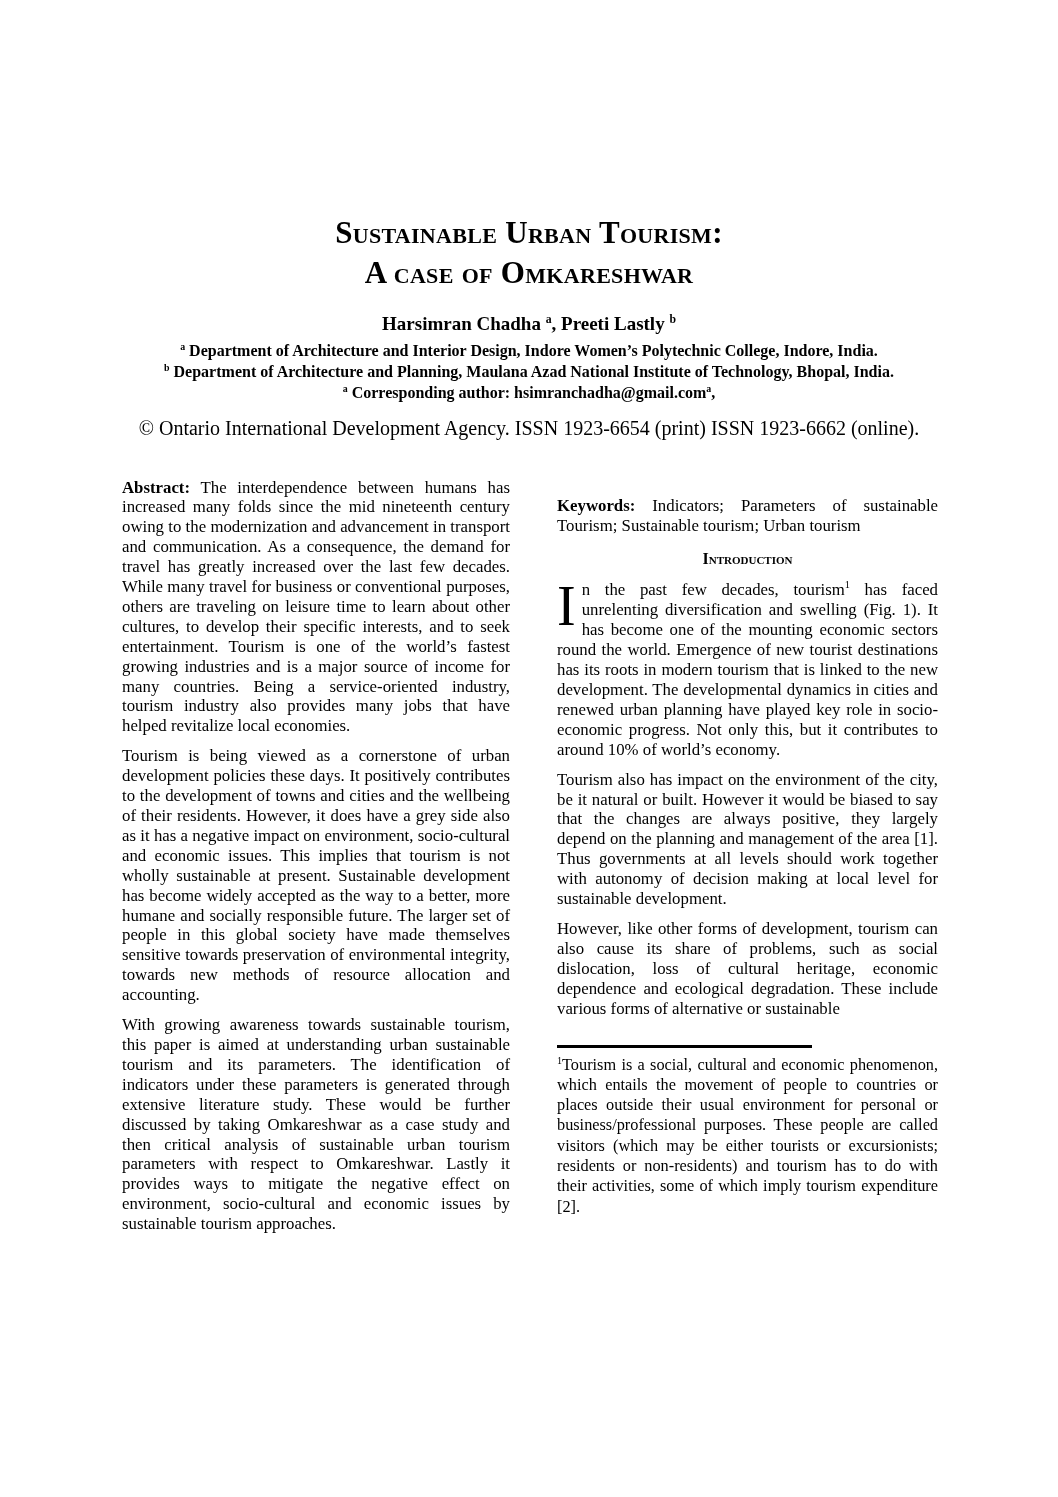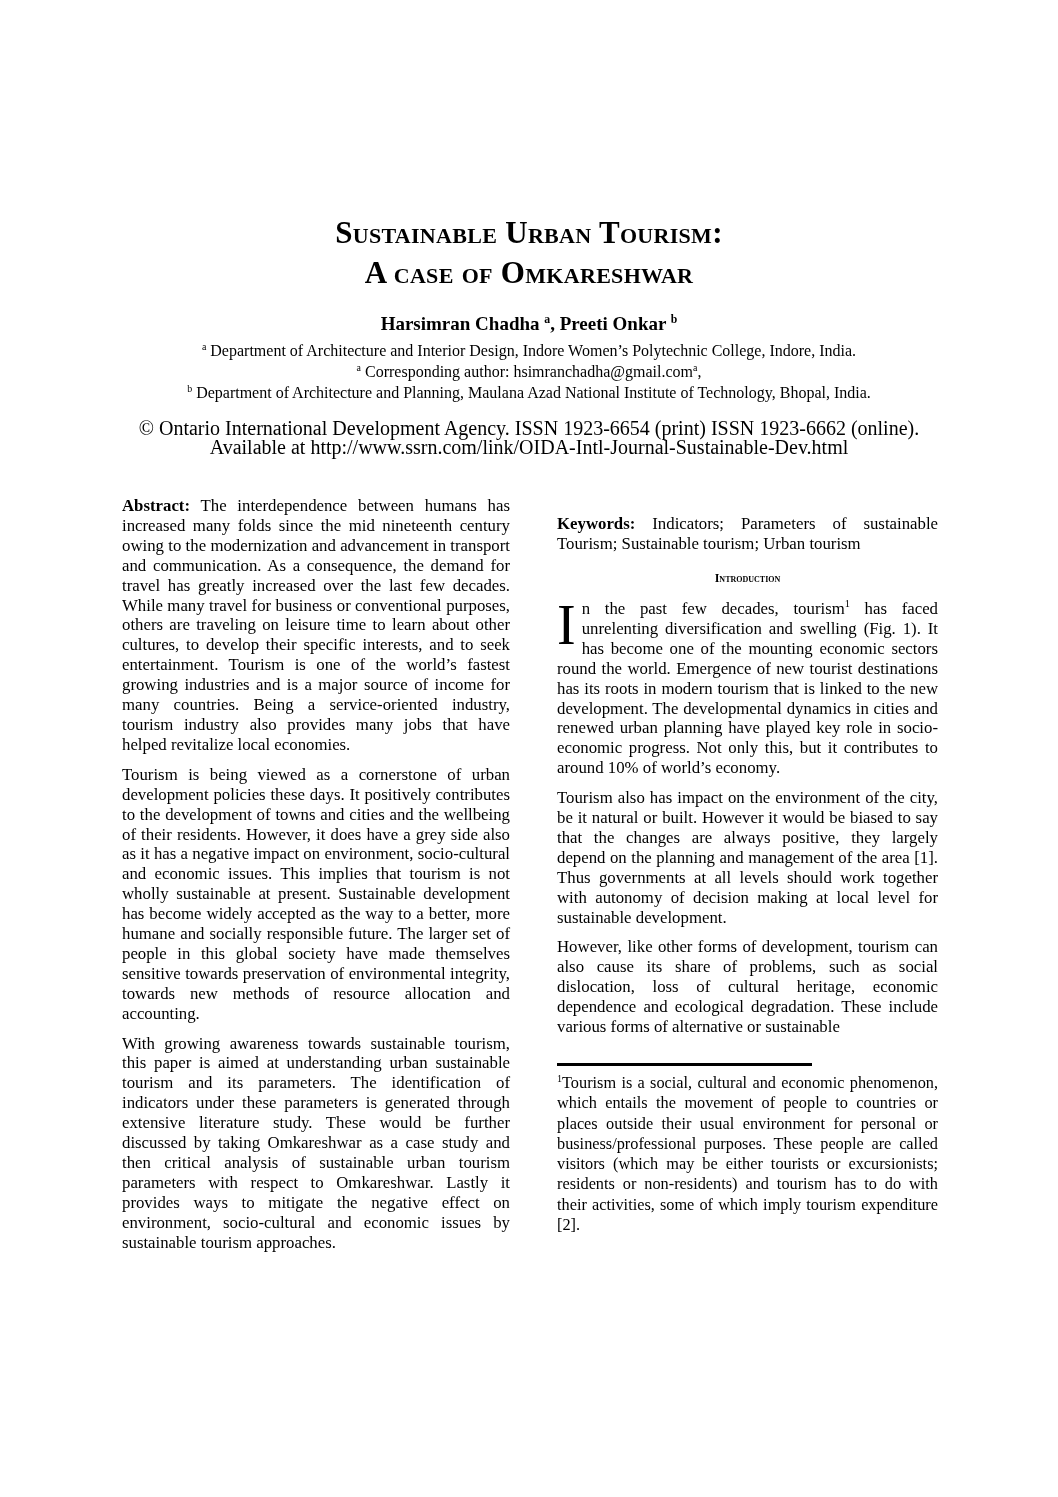--- a/index.html
+++ b/index.html
@@ -31,20 +31,21 @@
     margin-top: 19px;
     font-size: 19px;
     font-weight: bold;
     line-height: 24px;
   }
   sup { font-size: 0.62em; line-height: 0; }
   .affiliations {
     margin-top: 4px;
     font-size: 16px;
     line-height: 21px;
+    font-weight: bold;
   }
   .copyright-block {
     margin-top: 16px;
     font-size: 20px;
     line-height: 18.5px;
   }
   .columns {
     display: flex;
     justify-content: space-between;
     padding: 0 120px 0 122px;
@@ -57,21 +58,21 @@
   .col-left { width: 388px; }
   .col-right { width: 381px; margin-left: 28px; }
   .body-par { margin: 0 0 10px 0; }
   .body-par:last-child { margin-bottom: 1px; }
   .bold { font-weight: bold; }
   .section-heading {
     margin: 14px 0 11px 0;
     text-align: center;
     font-weight: bold;
     font-variant: small-caps;
-    font-size: 12px;
+    font-size: 16px;
     line-height: 20px;
   }
   .dropcap {
     float: left;
     font-size: 56px;
     line-height: 47px;
     padding: 3px 6px 0 0;
   }
   .footnote-block { margin-top: 26px; }
   .footnote-rule {
@@ -88,31 +89,30 @@
   }
 </style>
 </head>
 <body>
 
 <div class="page">
 
   <div class="header-block">
     <h1 class="paper-title"><span>Sustainable Urban Tourism:</span><br><span>A case of Omkareshwar</span></h1>
 
-    <div class="authors-line"><span>Harsimran Chadha </span><sup>a</sup><span>, </span><span>Preeti Onkar </span><sup>b</sup></div>
+    <div class="authors-line"><span>Harsimran Chadha </span><sup>a</sup><span>, </span><span>Preeti Lastly </span><sup>b</sup></div>
 
     <div class="affiliations">
       <div><sup>a</sup><span> Department of Architecture and Interior Design, Indore Women’s Polytechnic College, Indore, India.</span></div>
+      <div><sup>b</sup><span> Department of Architecture and Planning, Maulana Azad National Institute of Technology, Bhopal, India.</span></div>
       <div><sup>a</sup><span> Corresponding author: hsimranchadha@gmail.com</span><sup>a</sup><span>,</span></div>
-      <div><sup>b</sup><span> Department of Architecture and Planning, Maulana Azad National Institute of Technology, Bhopal, India.</span></div>
     </div>
 
     <div class="copyright-block">
       <div>© Ontario International Development Agency. ISSN 1923-6654 (print) ISSN 1923-6662 (online).</div>
-      <div>Available at http://www.ssrn.com/link/OIDA-Intl-Journal-Sustainable-Dev.html</div>
     </div>
   </div>
 
   <div class="columns">
 
     <section class="col-left">
       <p class="body-par"><span class="bold">Abstract:</span><span> The interdependence between humans has increased many folds since the mid nineteenth century owing to the modernization and advancement in transport and communication. As a consequence, the demand for travel has greatly increased over the last few decades. While many travel for business or conventional purposes, others are traveling on leisure time to learn about other cultures, to develop their specific interests, and to seek entertainment. Tourism is one of the world’s fastest growing industries and is a major source of income for many countries. Being a service-oriented industry, tourism industry also provides many jobs that have helped revitalize local economies.</span></p>
       <p class="body-par">Tourism is being viewed as a cornerstone of urban development policies these days. It positively contributes to the development of towns and cities and the wellbeing of their residents. However, it does have a grey side also as it has a negative impact on environment, socio-cultural and economic issues. This implies that tourism is not wholly sustainable at present. Sustainable development has become widely accepted as the way to a better, more humane and socially responsible future. The larger set of people in this global society have made themselves sensitive towards preservation of environmental integrity, towards new methods of resource allocation and accounting.</p>
       <p class="body-par">With growing awareness towards sustainable tourism, this paper is aimed at understanding urban sustainable tourism and its parameters. The identification of indicators under these parameters is generated through extensive literature study. These would be further discussed by taking Omkareshwar as a case study and then critical analysis of sustainable urban tourism parameters with respect to Omkareshwar. Lastly it provides ways to mitigate the negative effect on environment, socio-cultural and economic issues by sustainable tourism approaches.</p>
     </section>

